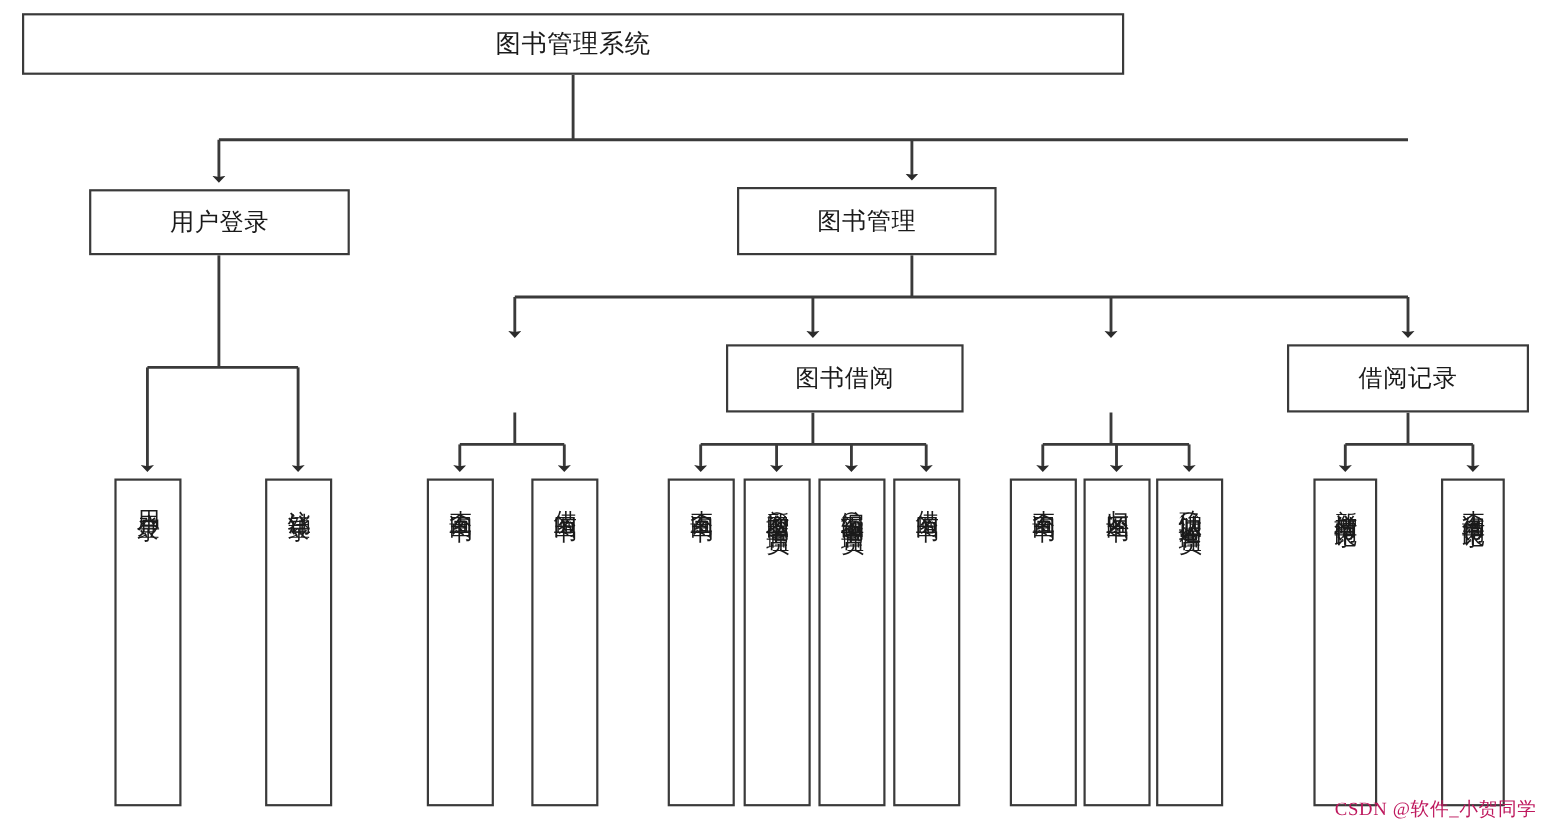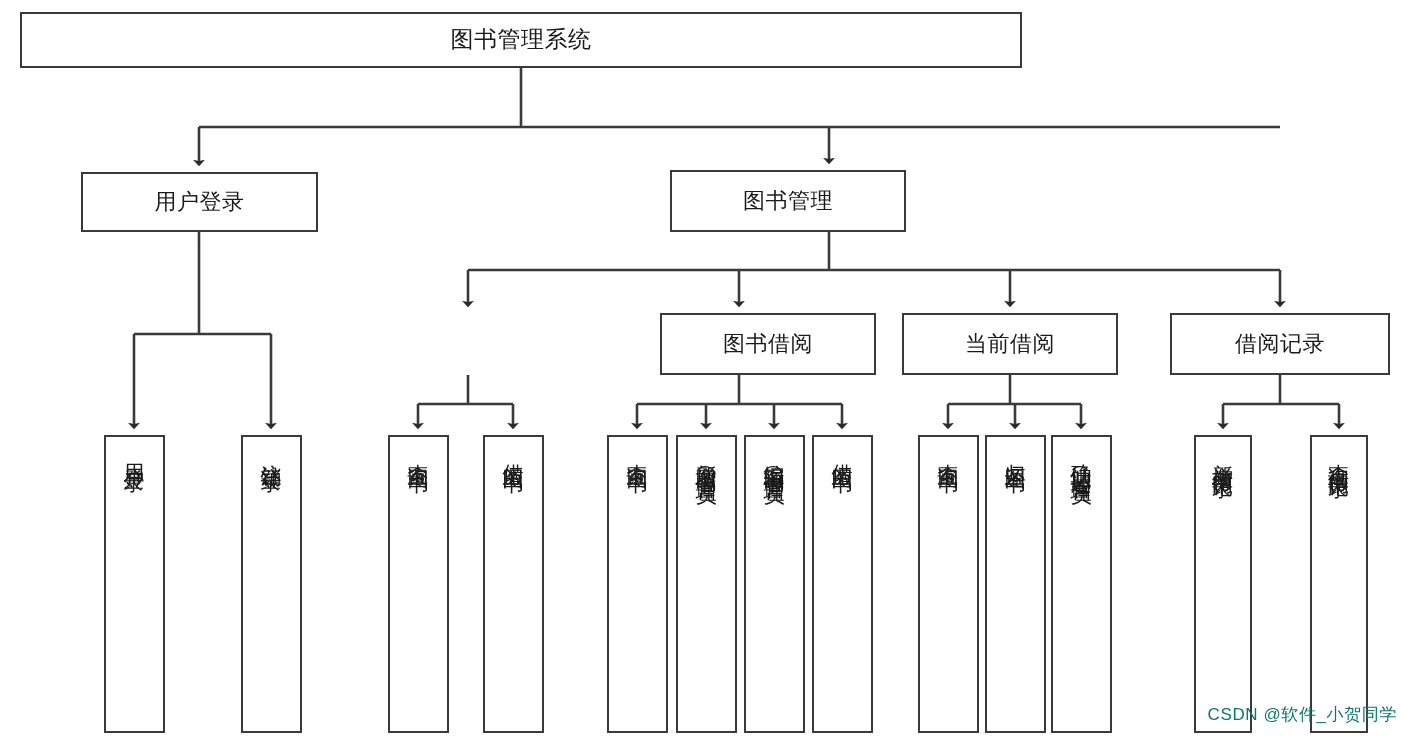--- a/index.html
+++ b/index.html
@@ -58,26 +58,27 @@
     writing-mode: vertical-rl;
     text-orientation: upright;
     font-size: 21px;
     letter-spacing: 3px;
     line-height: 1;
     text-align: left;
   }
   #watermark {
     position: absolute;
     right: 8px;
-    bottom: 21px;
+    bottom: 0;
     font-size: 17px;
-    color: #0f766e;
+    color: #be185d;
     letter-spacing: 0.6px;
     z-index: 5;
     white-space: nowrap;
+    font-family: Liberation Serif, serif;
   }
 </style>
 </head>
 <body>
 
 <div id="diagram-root">
 
   <svg id="wires" viewBox="0 0 1405 747" xmlns="http://www.w3.org/2000/svg">
     <defs>
       <marker id="arrowhead" markerWidth="10" markerHeight="12" refX="3.2" refY="6" orient="auto" markerUnits="userSpaceOnUse">
@@ -135,23 +136,20 @@
   <div class="node h" style="left:81px; top:172px; width:237px; height:60px;">
     <span class="node-label">用户登录</span>
   </div>
   <div class="node h" style="left:670px; top:170px; width:236px; height:62px;">
     <span class="node-label">图书管理</span>
   </div>
 
   <div class="node h" style="left:660px; top:313px; width:216px; height:62px;">
     <span class="node-label">图书借阅</span>
   </div>
-  <div class="node h" style="left:902px; top:313px; width:216px; height:62px;">
-    <span class="node-label">当前借阅</span>
-  </div>
   <div class="node h" style="left:1170px; top:313px; width:220px; height:62px;">
     <span class="node-label">借阅记录</span>
   </div>
 
   <div class="node v" style="left:104px; top:435px; width:61px; height:298px;">
     <span class="node-label">用户登录</span>
   </div>
   <div class="node v" style="left:241px; top:435px; width:61px; height:298px;">
     <span class="node-label">注销登录</span>
   </div>

